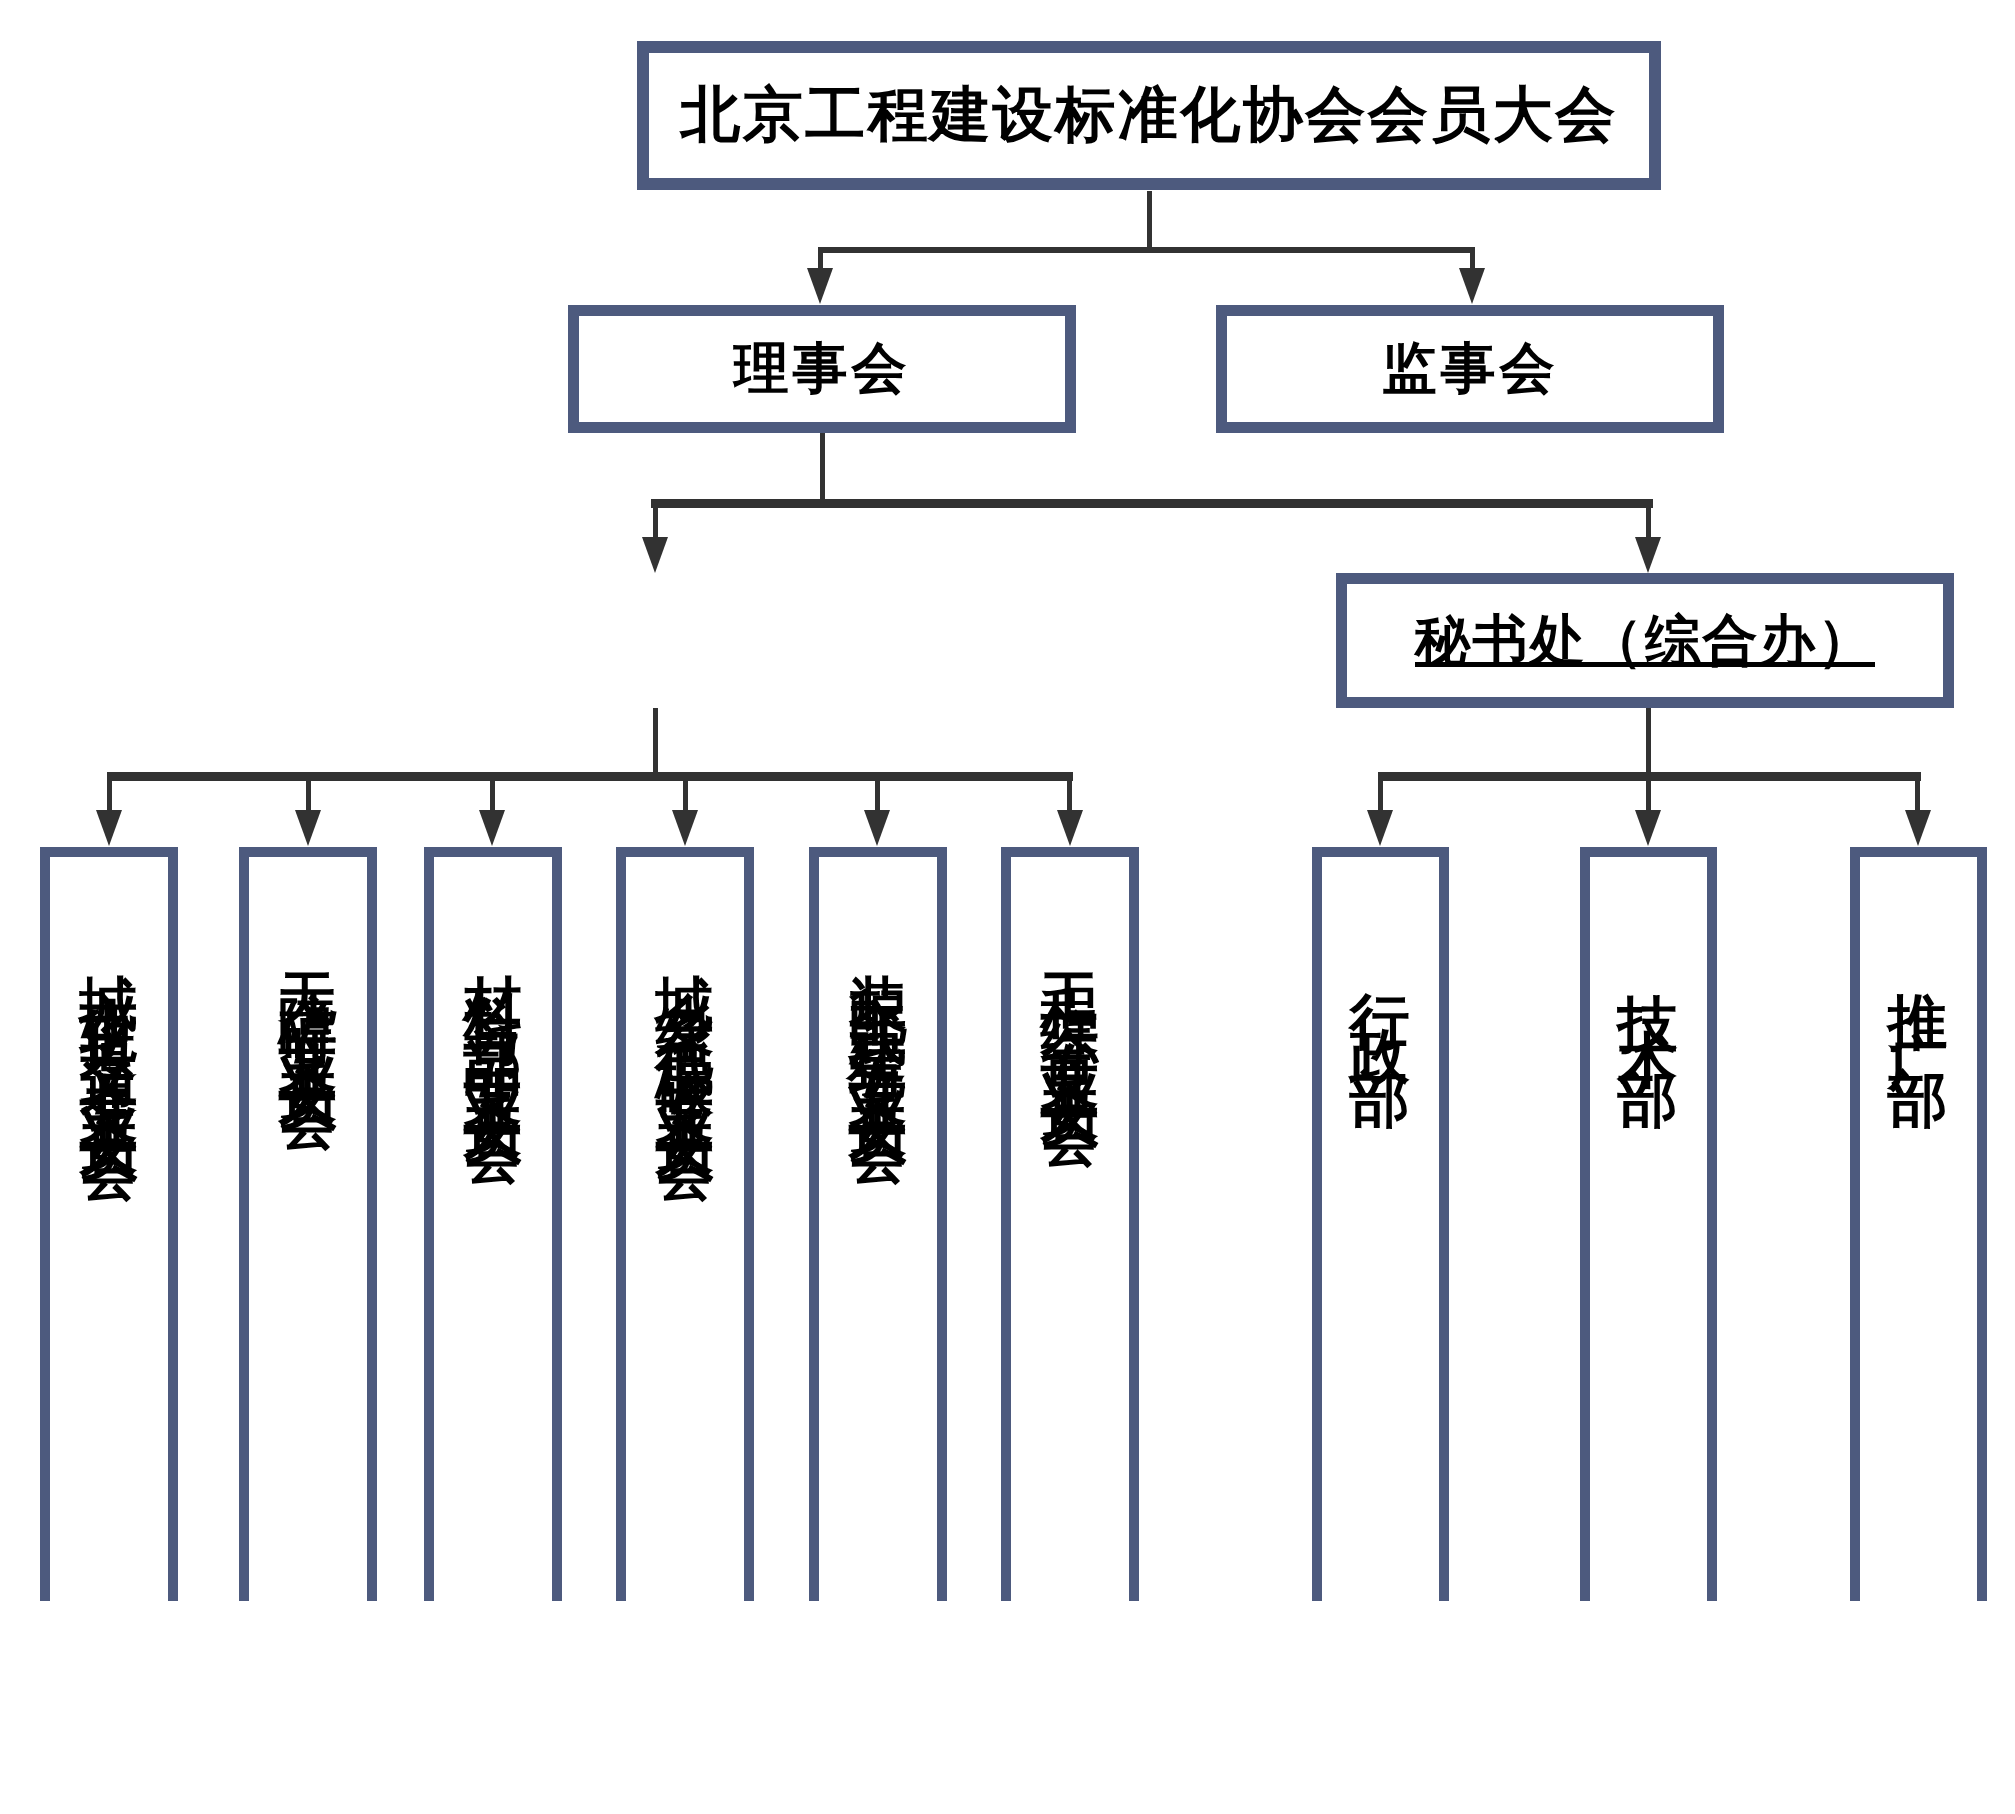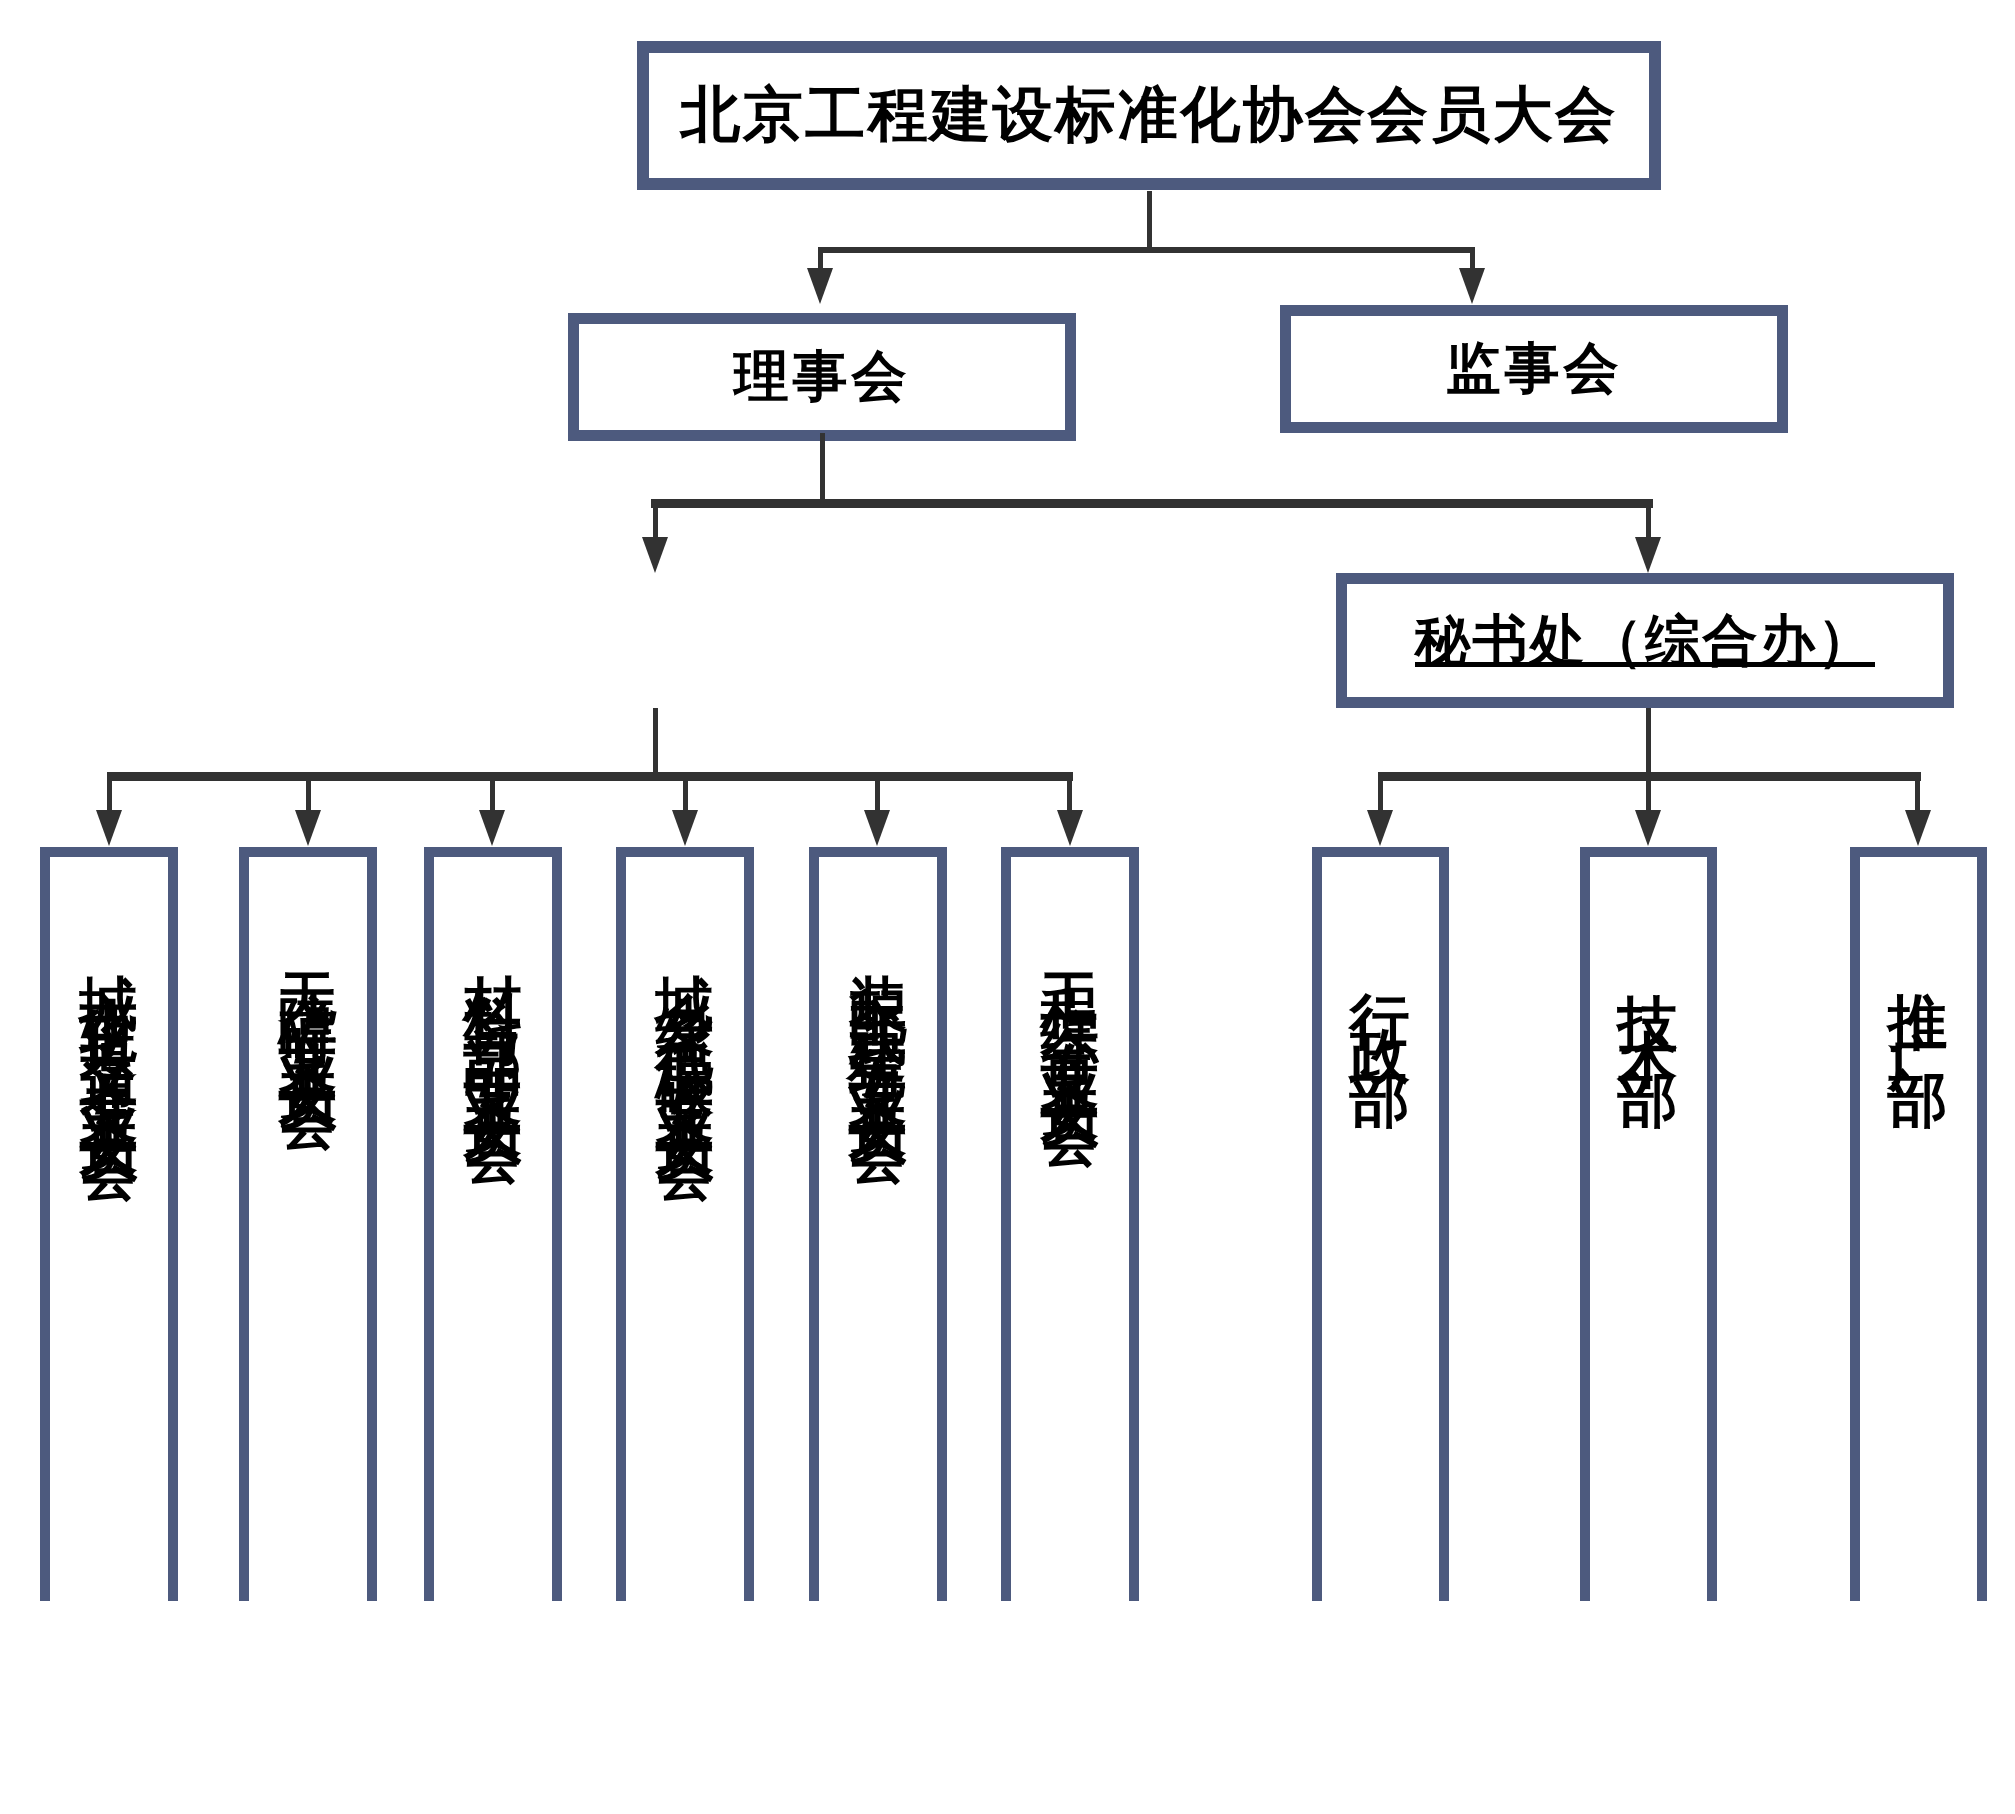--- a/index.html
+++ b/index.html
@@ -70,24 +70,24 @@
     <span>北京工程建设标准化协会会员大会</span>
   </div>
 
   <div class="vline" style="left:1147px; top:191px; height:58px;"></div>
   <div class="hline" style="left:818px; top:247px; width:657px;"></div>
   <div class="vline" style="left:818px; top:247px; height:24px;"></div>
   <div class="arrowhead" style="left:807px; top:268px;"></div>
   <div class="vline" style="left:1470px; top:247px; height:24px;"></div>
   <div class="arrowhead" style="left:1459px; top:268px;"></div>
 
-  <div class="node node-l2" style="left:568px; top:305px; width:508px; height:128px;margin-top:8px;">
+  <div class="node node-l2" style="left:568px; top:305px; width:508px; height:128px;">
     <span>理事会</span>
   </div>
-  <div class="node node-l2" style="left:1280px; top:305px; width:508px; height:128px;">
+  <div class="node node-l2" style="left:1216px; top:305px; width:508px; height:128px;">
     <span>监事会</span>
   </div>
 
   <div class="vline" style="left:820px; top:433px; height:66px;"></div>
   <div class="bus" style="left:651px; top:499px; width:1002px;"></div>
   <div class="vline" style="left:653px; top:508px; height:31px;"></div>
   <div class="arrowhead" style="left:642px; top:537px;"></div>
   <div class="vline" style="left:1646px; top:508px; height:31px;"></div>
   <div class="arrowhead" style="left:1635px; top:537px;"></div>
 

